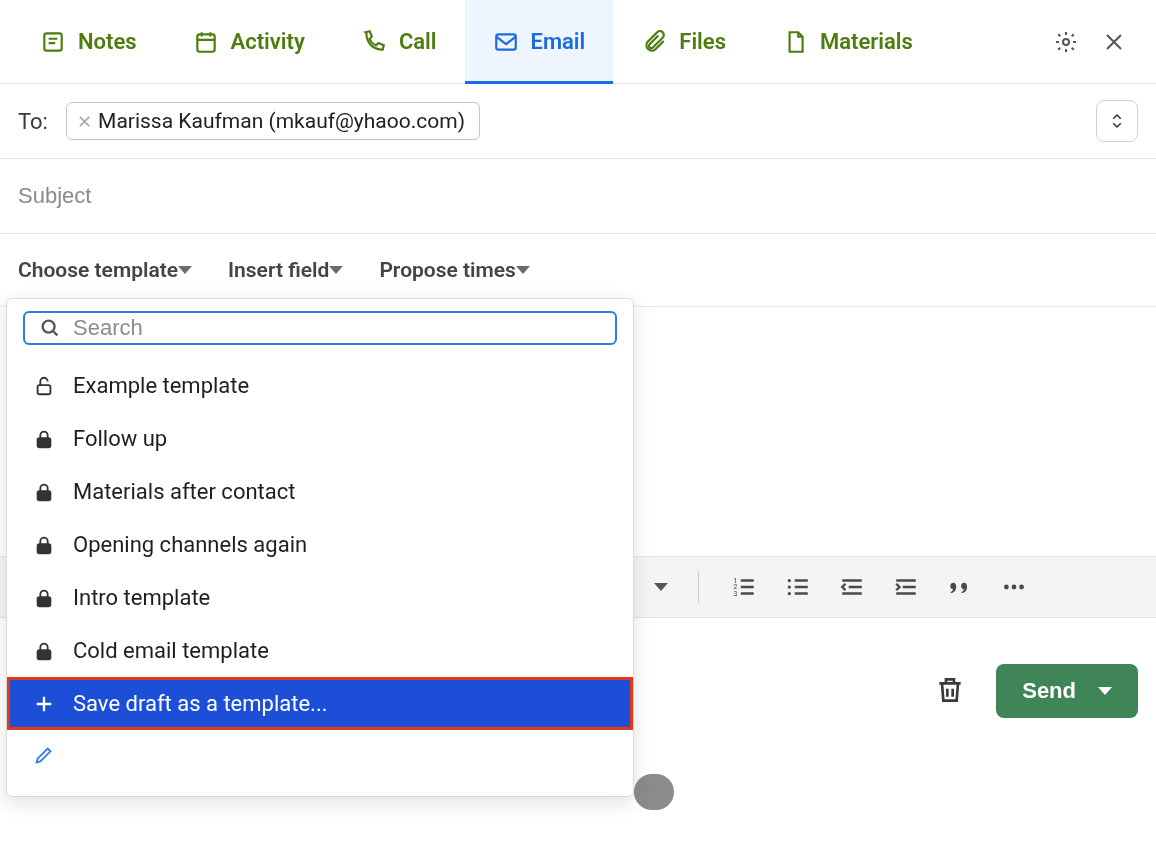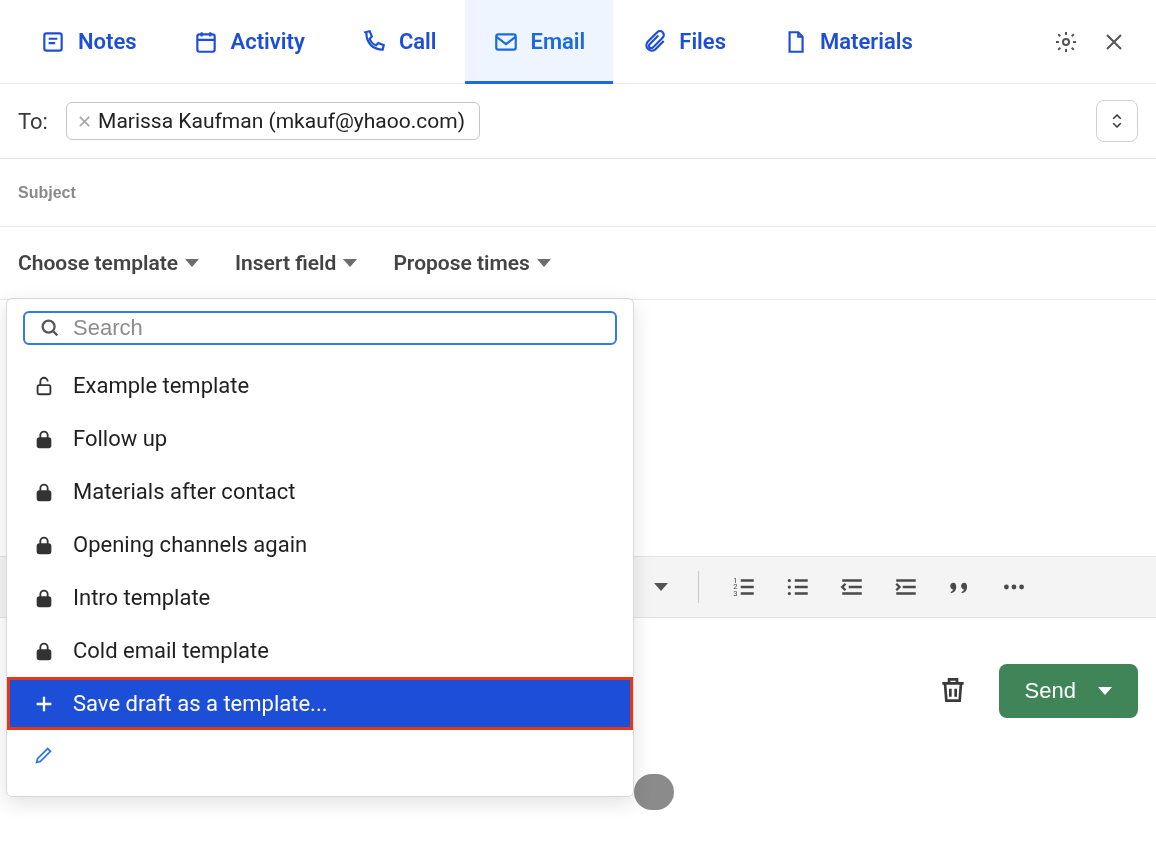--- a/index.html
+++ b/index.html
@@ -24,21 +24,21 @@
     gap: 0;
   }
   .tab {
     display: inline-flex;
     align-items: center;
     gap: 12px;
     padding: 0 28px;
     height: 100%;
     font-size: 22px;
     font-weight: 600;
-    color: #1d4ed8;
+    color: #4d7c0f;
     cursor: pointer;
     position: relative;
   }
   .tab.active {
     color: #1a6be0;
     background: #eef5ff;
   }
   .tab.active::after {
     content: "";
     position: absolute;
@@ -101,42 +101,41 @@
   .expand-col svg { width: 18px; height: 18px; stroke: #333; fill: none; stroke-width: 2; }
 
   
   .subject-row {
     padding: 24px 18px;
     border-bottom: 1px solid #e8e8e8;
   }
   .subject-row input {
     border: none;
     outline: none;
-    font-size: 16px;
+    font-size: 22px;
     color: #0c4a6e;
     width: 100%;
-    font-weight: bold;
   }
   .subject-row input::placeholder { color: #8a8a8a; }
 
   
   .dd-row {
     display: flex;
     align-items: center;
     gap: 36px;
     padding: 24px 18px 24px;
     border-bottom: 1px solid #e8e8e8;
     font-size: 21px;
     font-weight: 600;
     color: #444;
   }
   .dd-item {
     display: inline-flex;
     align-items: center;
-    gap: 7px;
+    gap: 0;
     cursor: pointer;
   }
   .caret {
     width: 0; height: 0;
     border-left: 7px solid transparent;
     border-right: 7px solid transparent;
     border-top: 8px solid #6c6c6c;
   }
 
   
@@ -240,21 +239,21 @@
     cursor: pointer;
   }
   .trash svg { width: 32px; height: 32px; stroke: #3a3a3a; fill: none; stroke-width: 2; }
   .send-btn {
     background: #408558;
     color: #fff;
     border: none;
     border-radius: 8px;
     padding: 14px 26px;
     font-size: 22px;
-    font-weight: 400;
+    font-weight: 700;
     display: inline-flex;
     align-items: center;
     gap: 22px;
     cursor: pointer;
   }
   .send-btn .caret { border-top-color: #fff; }
 
   
   .ghost-pill {
     position: absolute;

